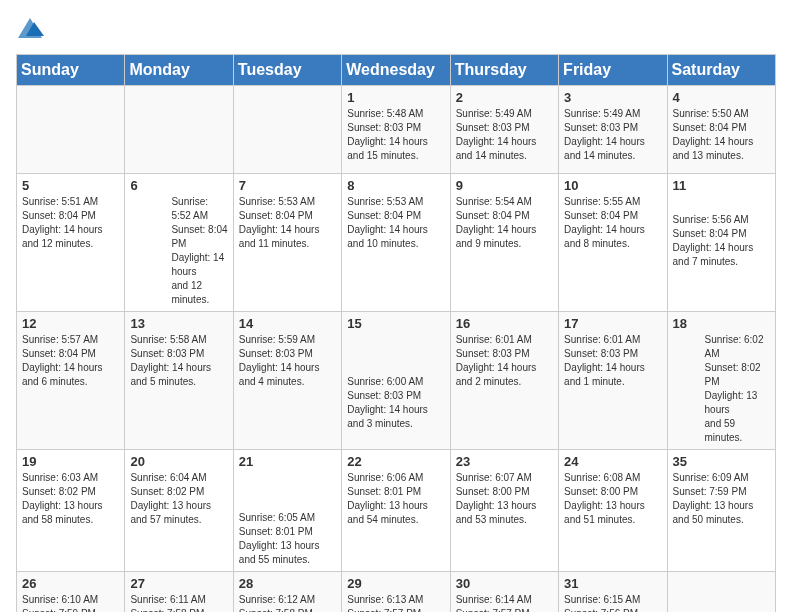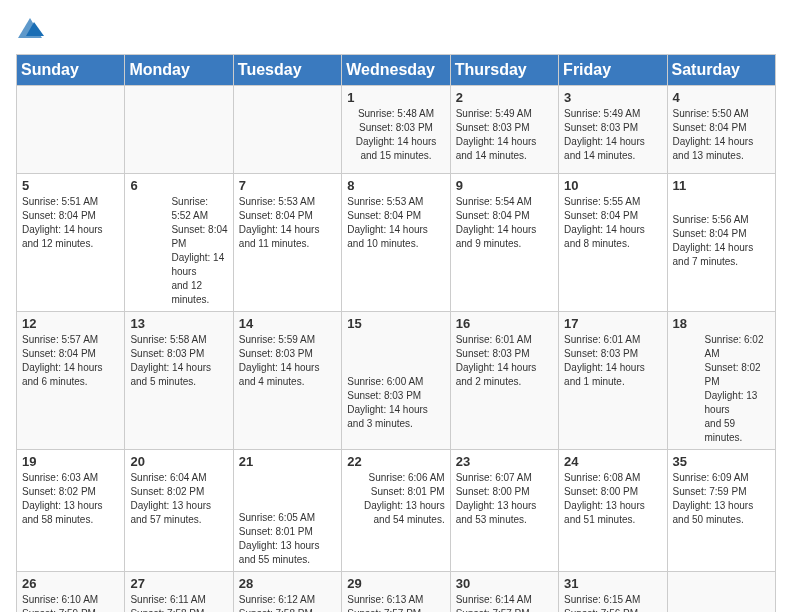--- a/index.html
+++ b/index.html
@@ -123,21 +123,21 @@
         <th>Saturday</th>
       </tr>
   </thead>
   <tbody id="calendar-body">
   <tr>
         <td class="empty-cell"></td>
         <td class="empty-cell"></td>
         <td class="empty-cell"></td>
         <td>
           <span class="day-number">1</span>
-          <div class="cell-info" style="white-space: pre-line; text-align: center;">Sunrise: 5:48 AM
+          <div class="cell-info" style="white-space: pre-line;">Sunrise: 5:48 AM
 Sunset: 8:03 PM
 Daylight: 14 hours
 and 15 minutes.</div>
         </td>
         <td>
           <span class="day-number">2</span>
           <div class="cell-info" style="white-space: pre-line;">Sunrise: 5:49 AM
 Sunset: 8:03 PM
 Daylight: 14 hours
 and 14 minutes.</div>
@@ -276,21 +276,21 @@
         </td>
         <td>
           <span class="day-number">21</span>
           <div class="cell-info" style="white-space: pre-line; margin-top: 42px;">Sunrise: 6:05 AM
 Sunset: 8:01 PM
 Daylight: 13 hours
 and 55 minutes.</div>
         </td>
         <td>
           <span class="day-number">22</span>
-          <div class="cell-info" style="white-space: pre-line; text-align: right;">Sunrise: 6:06 AM
+          <div class="cell-info" style="white-space: pre-line;">Sunrise: 6:06 AM
 Sunset: 8:01 PM
 Daylight: 13 hours
 and 54 minutes.</div>
         </td>
         <td>
           <span class="day-number">23</span>
           <div class="cell-info" style="white-space: pre-line;">Sunrise: 6:07 AM
 Sunset: 8:00 PM
 Daylight: 13 hours
 and 53 minutes.</div>

